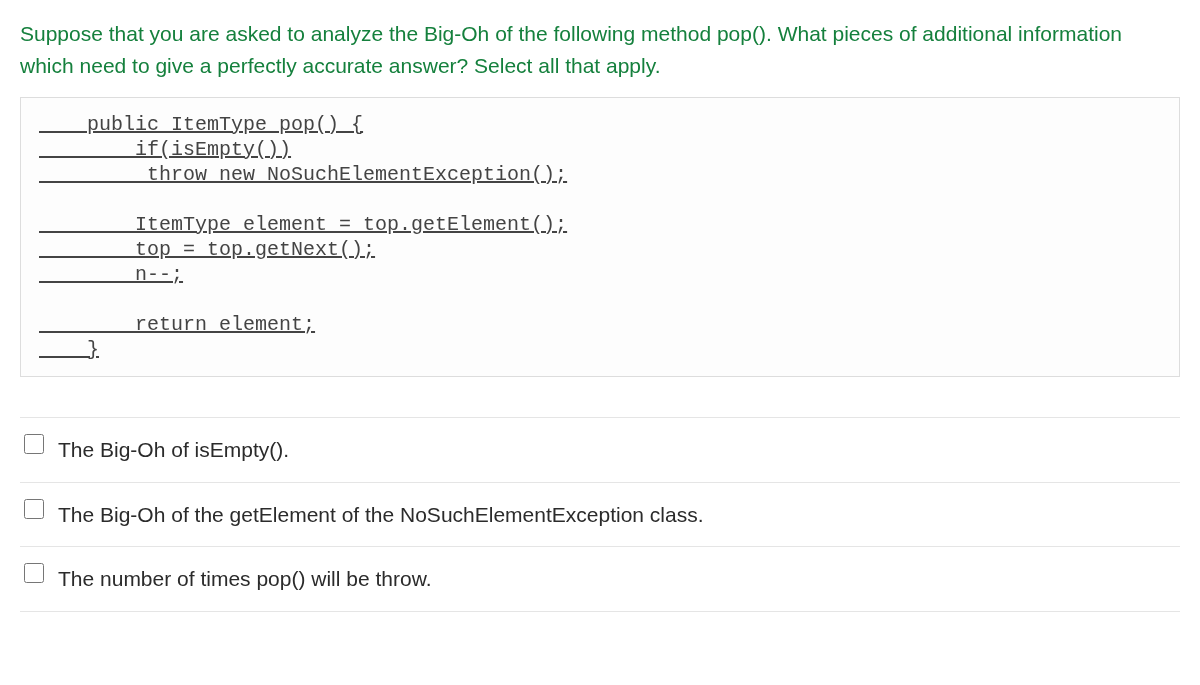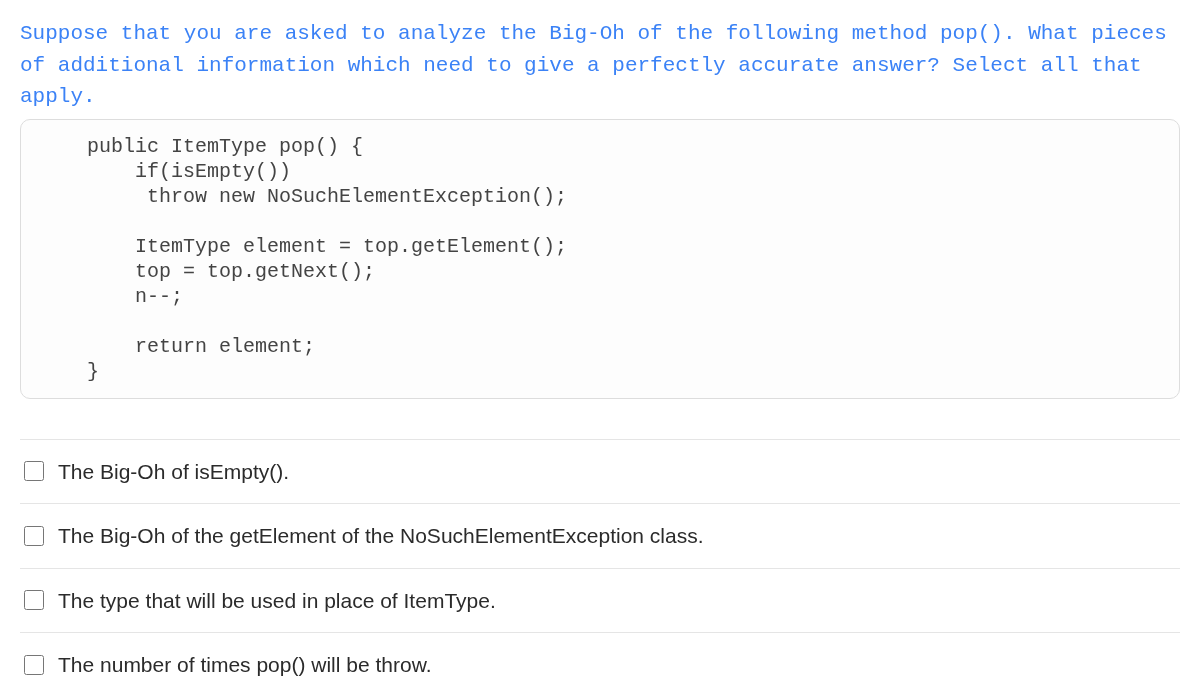--- a/index.html
+++ b/index.html
@@ -6,43 +6,42 @@
   body {
     margin: 0;
     padding: 18px 20px;
     font-family: Arial, Helvetica, sans-serif;
     font-size: 21px;
     color: #333;
     background: #fff;
     line-height: 1.5;
   }
   .question-text {
-    margin-bottom: 6px;
-    color: #3b82f6;
-    font-family: Liberation Mono, monospace;
+    margin-bottom: 16px;
+    color: #15803d;
   }
   .code-block {
     border: 1px solid #ddd;
-    border-radius: 10px;
+    border-radius: 0;
     background: #fdfdfd;
     padding: 14px 18px 14px 18px;
     margin: 0 0 40px 0;
     font-family: "Courier New", Consolas, monospace;
     font-size: 20px;
     line-height: 1.25;
     white-space: pre;
     color: #444;
     overflow-x: auto;
+    text-decoration: underline;
   }
   .options {
     border-top: 1px solid #e5e5e5;
   }
   .option {
     display: flex;
-    align-items: center;
     gap: 14px;
     padding: 16px 4px;
     border-bottom: 1px solid #e5e5e5;
     font-size: 21px;
     color: #2b2b2b;
     cursor: pointer;
   }
   .option input[type="checkbox"] {
     width: 20px;
     height: 20px;
@@ -74,19 +73,15 @@
   <label class="option">
     <input type="checkbox" style="">
     <span class="option-label">The Big-Oh of isEmpty().</span>
   </label>
   <label class="option">
     <input type="checkbox" style="">
     <span class="option-label">The Big-Oh of the getElement of the NoSuchElementException class.</span>
   </label>
   <label class="option">
     <input type="checkbox" style="">
-    <span class="option-label">The type that will be used in place of ItemType.</span>
-  </label>
-  <label class="option">
-    <input type="checkbox" style="">
     <span class="option-label">The number of times pop() will be throw.</span>
   </label>
 </div>
 
 </body></html>

